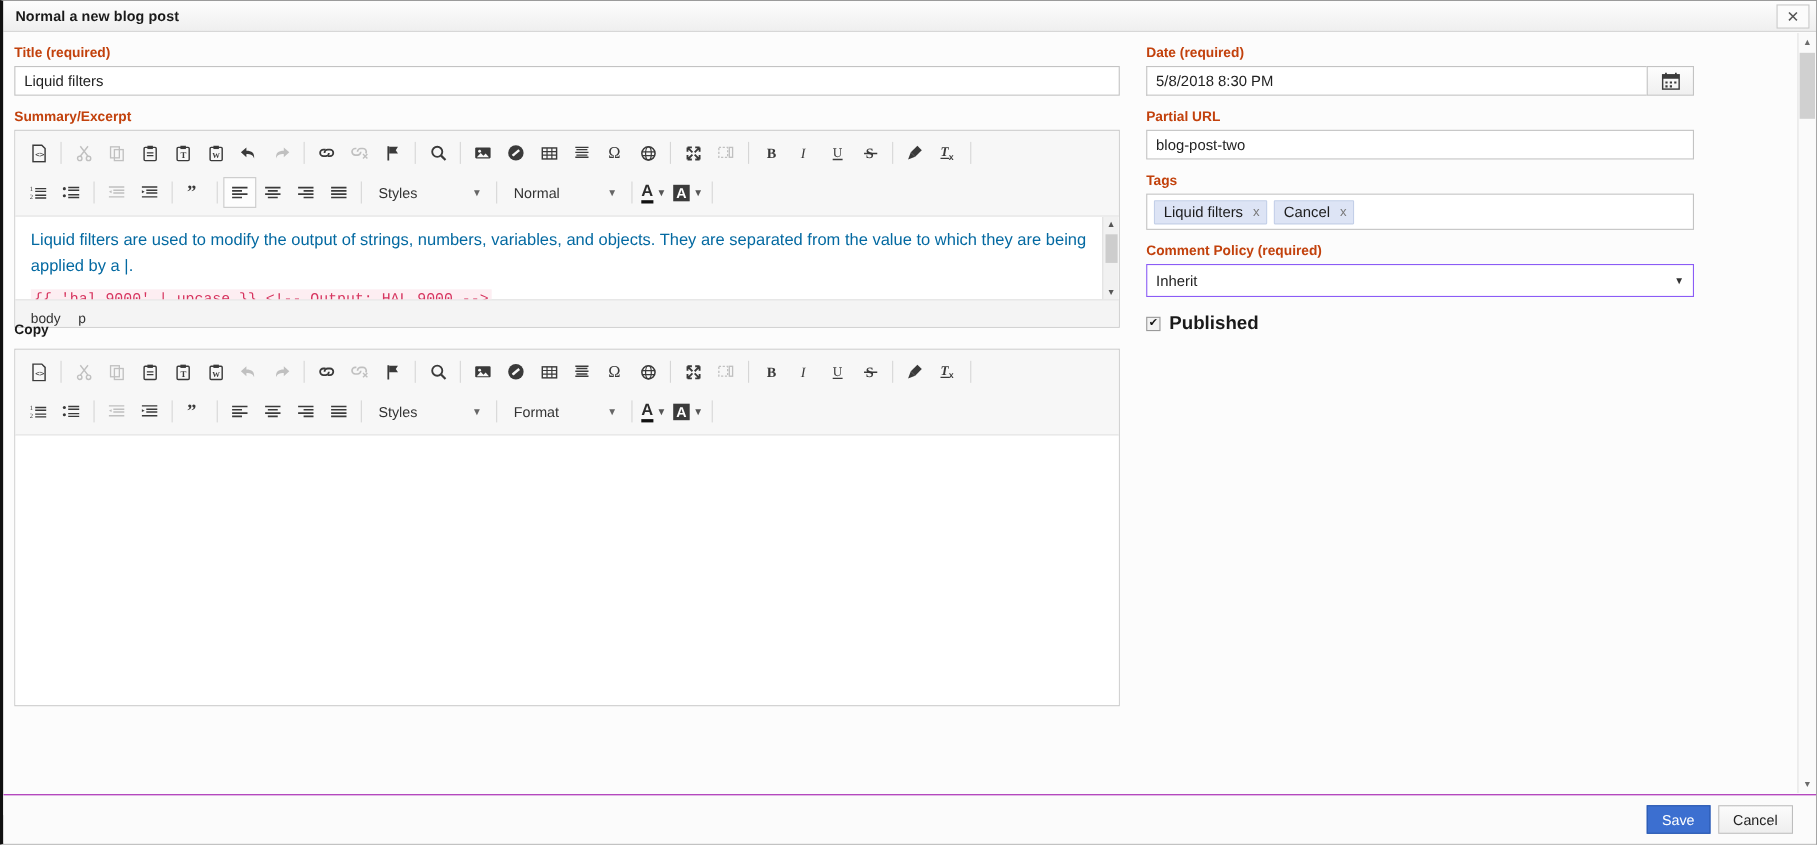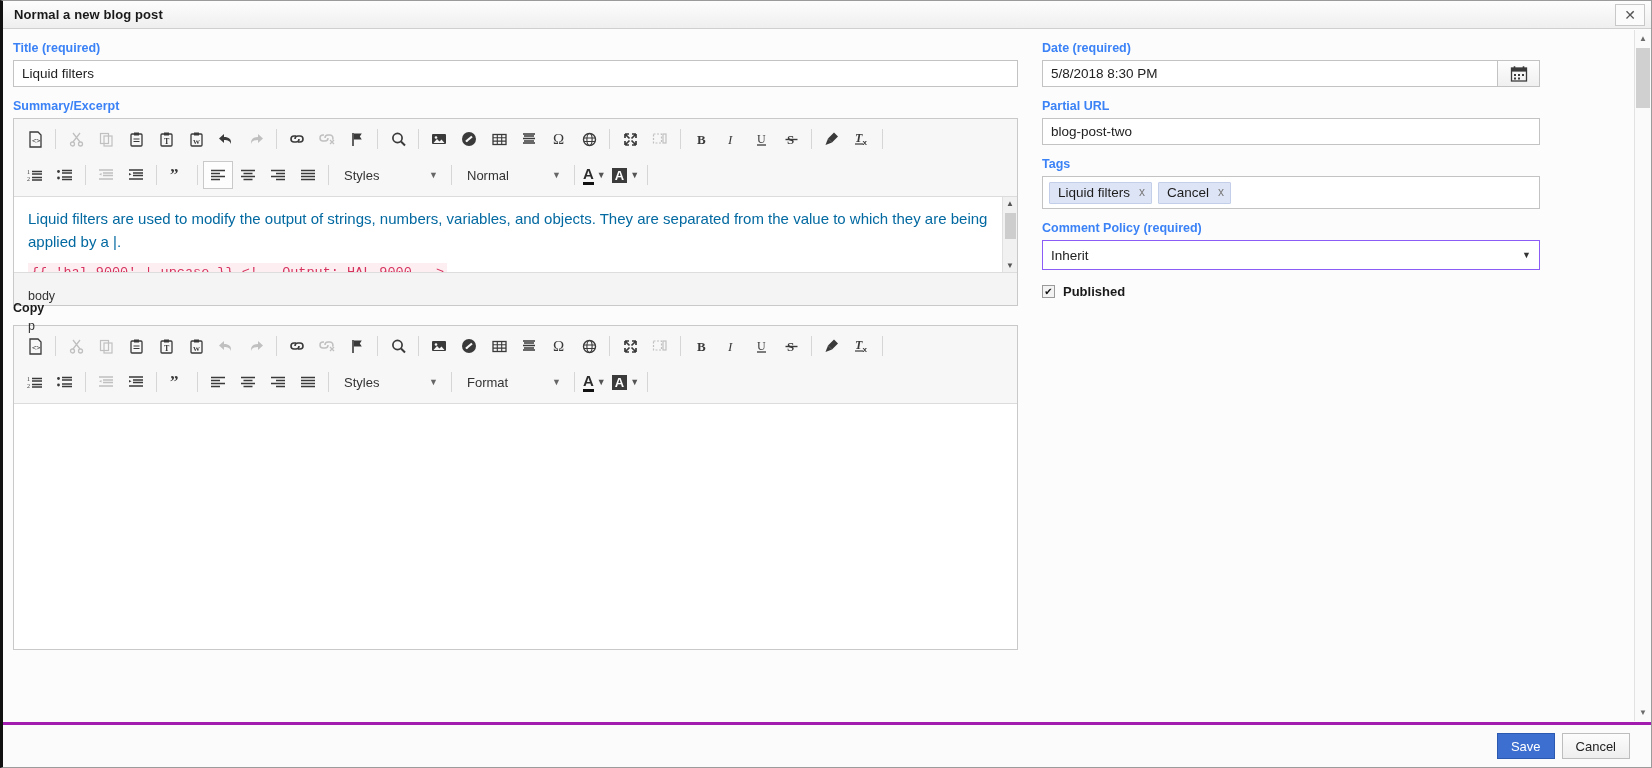--- a/index.html
+++ b/index.html
@@ -48,21 +48,21 @@
     display: flex;
     padding: 12px 10px 0 10px;
     gap: 24px;
     overflow: hidden;
   }
   .col-left { width: 1005px; flex: none; }
   .col-right { width: 498px; flex: none; padding-top: 0; }
 
   label.fld {
     display: block;
-    font-weight: bold; font-size: 12.5px; color: #3b82f6;
+    font-weight: bold; font-size: 12.5px; color: #c2410c;
     margin-bottom: 5px;
   }
   .txt {
     width: 100%; height: 27px;
     border: 1px solid #c3c3c3; background: #fff;
     padding: 0 8px; font-size: 13.5px; color: #222;
     font-family: "Liberation Sans", sans-serif;
     outline: none;
     display: flex; align-items: center;
   }
@@ -149,25 +149,24 @@
   }
   .edit-scroll .arr { font-size: 8px; color: #555; padding: 2px 0; }
   .edit-scroll .thumb {
     position: absolute; top: 16px; left: 2px; width: 11px; height: 26px;
     background: #cdcdcd;
   }
   .statusbar {
     background: #f4f4f4;
     border-top: 1px solid #dddddd;
     height: 25px;
-    display: flex; align-items: flex-start;
-    padding: 16px 14px;
+    display: flex; align-items: flex-end;
+    padding: 0 14px;
     font-size: 12.5px; color: #333;
     gap: 16px;
-    flex-direction: column;
   }
   .statusbar .el { font-weight: normal; }
 
   
   .date-row { display: flex; }
   .date-row .txt { border-right: none; }
   .cal-btn {
     width: 47px; height: 27px;
     border: 1px solid #c3c3c3;
     background: linear-gradient(#fdfdfd,#f0f0f0);
@@ -201,28 +200,28 @@
     display: flex; align-items: center; gap: 8px;
     margin-top: 14px;
   }
   .chk {
     width: 13px; height: 13px;
     border: 1px solid #9a9a9a; background: #f3f3f3;
     display: flex; align-items: center; justify-content: center;
     font-size: 10px; color: #111; line-height: 1;
     cursor: pointer;
   }
-  .chk-lbl { font-weight: bold; font-size: 13px; color: #1a1a1a; }
+  .chk-lbl { font-weight: bold; font-size: 17px; color: #1a1a1a; }
 
   
   .footer {
     position: absolute; left: 0; right: 0; bottom: 0;
     height: 45px;
     background: #fbfbfb;
-    border-top: 3px solid #a21caf;
+    border-top: 1px solid #a21caf;
     display: flex; align-items: center; justify-content: flex-end;
     padding-right: 21px; gap: 7px;
   }
   .btn {
     min-width: 55px; height: 26px;
     padding: 0 13px;
     font-size: 13px;
     display: flex; align-items: center; justify-content: center;
     cursor: pointer;
   }

